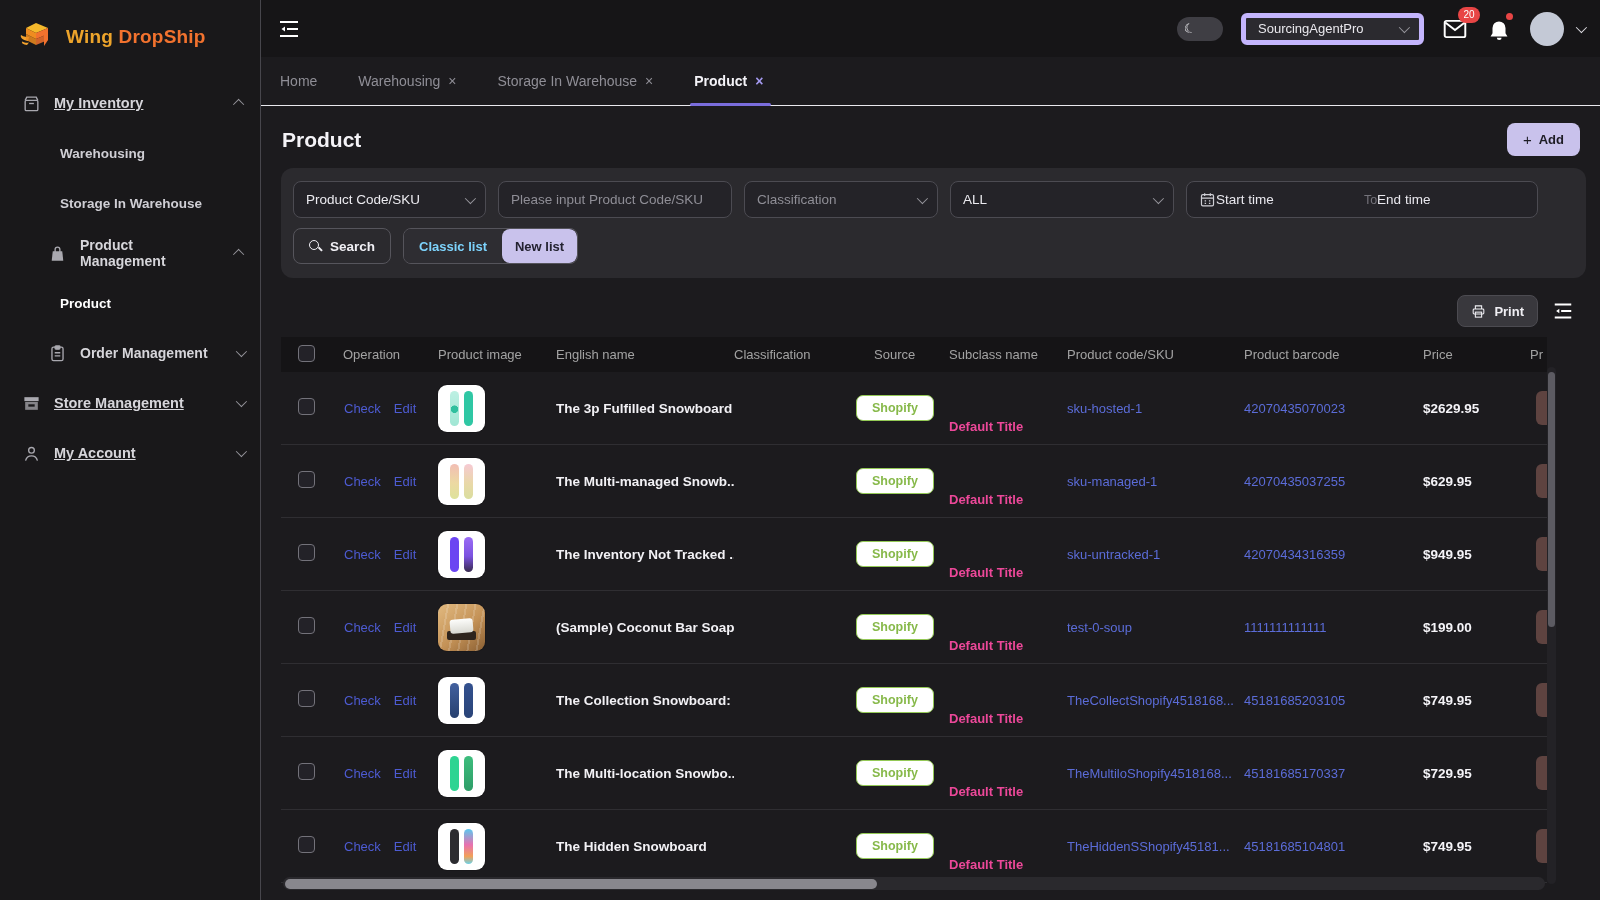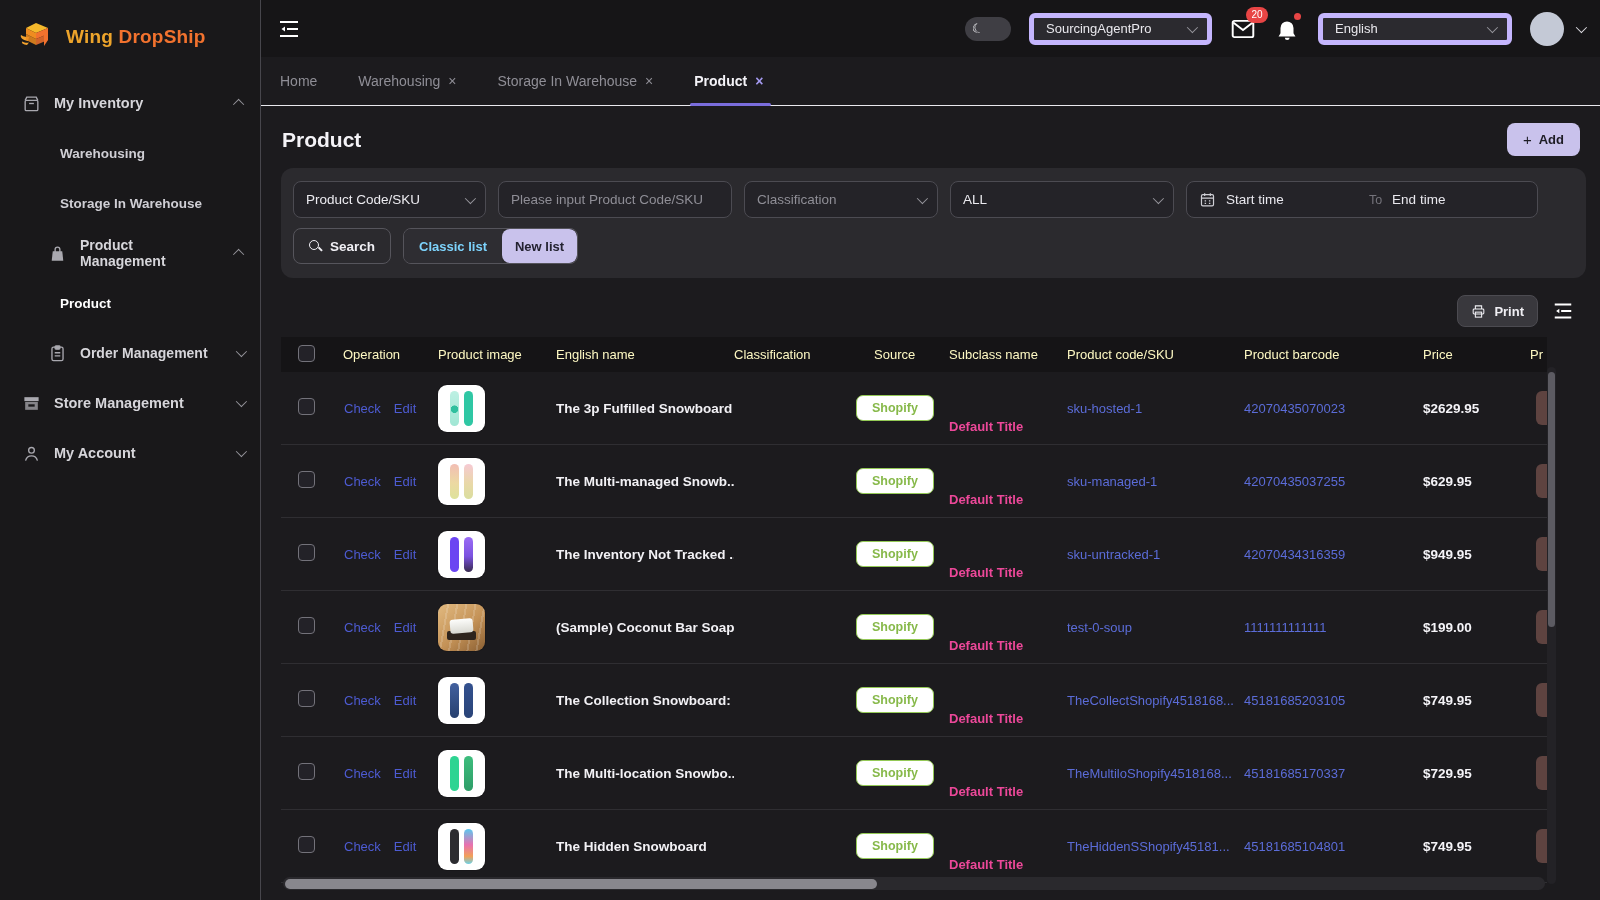--- a/index.html
+++ b/index.html
@@ -11,21 +11,21 @@
   .logo-row { display:flex; align-items:center; gap:12px; padding:16px 0 0 18px; height:58px; }
   .logo-mark { width:36px; height:36px; flex:0 0 36px; }
   .logo-text { font-size:19px; font-weight:700; letter-spacing:.2px; }
   .logo-text .w1 { color:#eda42b; }
   .logo-text .w2 { color:#f2722e; }
   .nav { margin-top:20px; }
   .nav-item { display:flex; align-items:center; height:50px; cursor:pointer; color:#d6d5da; font-size:14.5px; font-weight:600; }
   .nav-item .ico { width:19px; height:19px; margin-right:13px; flex:0 0 19px; color:#a9a8af; }
   .nav-item .lbl { flex:1; }
   .nav-item .chev-wrap { width:40px; display:flex; justify-content:center; }
-  .lv0 { padding-left:22px; }
+  .lv0 { padding-left:22px;text-decoration:underline; }
   .lv1 { padding-left:48px; font-size:14px; }
   .lv2 { padding-left:60px; font-size:13.5px; font-weight:600; color:#cfced4; }
   .nav-item.active { color:#ffffff; font-weight:700; }
   .chev { width:8px; height:8px; border-right:1.5px solid #96959c; border-bottom:1.5px solid #96959c; display:inline-block; }
   .chev[data-dir="down"] { transform:rotate(45deg) translateY(-2px); }
   .chev[data-dir="up"] { transform:rotate(-135deg) translateY(-2px); }
 
   
   .main { position:absolute; left:260px; top:0; right:0; height:900px; background:#1c1b1e; border-left:1px solid #47464c; }
 
@@ -58,21 +58,21 @@
   .btn-add { background:#c9c2ec; color:#1d1c24; border:none; border-radius:8px; height:33px; padding:0 16px; font-size:13px; font-weight:600; display:flex; align-items:center; gap:7px; cursor:pointer; font-family:inherit; }
   .btn-add .plus { font-size:15px; font-weight:400; }
 
   
   .filter-card { margin:0 14px 0 20px; background:#2b2a2e; border-radius:12px; padding:13px 12px 14px 12px; }
   .f-row { display:flex; gap:12px; align-items:center; }
   .f-row + .f-row { margin-top:10px; }
   .fctl { background:#242328; border:1px solid #4c4b52; border-radius:8px; height:37px; display:flex; align-items:center; padding:0 12px; font-size:13.5px; color:#ecebf0; }
   .fctl.is-select { justify-content:space-between; cursor:pointer; }
   .w-sku { width:193px; } .w-input { width:234px; } .w-class { width:194px; color:#8f8e96; } .w-all { width:224px; }
-  .w-date { width:352px; gap:10px; }
+  .w-date { width:352px; }
   .w-class .ph { color:#8f8e96; }
   .f-input { background:transparent; border:none; outline:none; color:#e5e5e5; font-size:13.5px; width:100%; font-family:inherit; }
   .f-input::placeholder { color:#8f8e96; }
   .date-cal { width:17px; height:17px; color:#cfcfd5; flex:0 0 17px; }
   .d-start,.d-end { color:#e9e8ee; flex:1; }
   .d-to { color:#74737b; font-size:12.5px; }
   .btn-search { background:transparent; border:1px solid #56555c; border-radius:8px; height:36px; padding:0 15px; color:#f0eff4; font-size:13.5px; font-weight:600; display:flex; align-items:center; gap:8px; cursor:pointer; font-family:inherit; }
   .mag { position:relative; width:13px; height:13px; }
   .mag::before { content:""; position:absolute; left:0; top:0; width:8px; height:8px; border:1.6px solid #f0eff4; border-radius:50%; }
   .mag::after { content:""; position:absolute; left:8.5px; top:8.5px; width:4.5px; height:1.6px; background:#f0eff4; transform:rotate(45deg); }
@@ -82,21 +82,21 @@
 
   
   .table-toolbar { display:flex; align-items:center; justify-content:flex-end; gap:14px; padding:17px 26px 10px 0; }
   .btn-print { background:#39383d; border:1px solid #4c4b51; border-radius:8px; height:32px; padding:0 13px; color:#f0eff4; font-size:13px; font-weight:600; display:flex; align-items:center; gap:8px; cursor:pointer; font-family:inherit; }
   .btn-print svg { width:15px; height:15px; }
   .cols-icon { width:22px; height:22px; color:#fff; cursor:pointer; }
 
   
   .table { position:relative; margin-left:20px; width:1266px; }
   .grid { display:grid; grid-template-columns:50px 107px 118px 178px 122px 93px 118px 177px 179px 107px 17px; align-items:center; }
-  .thead { height:35px; background:#151416; color:#fef9c3; font-size:13px; }
+  .thead { height:35px; background:#151416; color:#a3a3a3; font-size:13px; }
   .thead .h-op { padding-left:12px; }
   .thead .h-src { padding-left:18px; }
   .trow { height:73px; border-bottom:1px solid #2f2e32; position:relative; overflow:hidden; }
   .trow:first-of-type { border-top:1px solid #2f2e32; }
   .c { min-width:0; }
   .checkbox { width:17px; height:17px; border:1.5px solid #73727a; border-radius:4px; background:#232228; display:inline-block; margin-left:17px; cursor:pointer; }
   .c-op { padding-left:13px; display:flex; gap:13px; }
   .link { color:#4d5bd2; font-size:13px; cursor:pointer; text-decoration:none; }
   .link2 { color:#5b6cd8; font-size:13px; cursor:pointer; text-decoration:none; display:block; white-space:nowrap; overflow:hidden; text-overflow:ellipsis; }
   .c-name { color:#f2f1f5; font-size:13.5px; font-weight:600; white-space:nowrap; overflow:hidden; }
@@ -252,24 +252,20 @@
           </svg>
         <span class="badge-count">20</span>
       </span>
       <span class="icon-btn">
         <svg viewBox="0 0 24 24" fill="currentColor">
             <path d="M6 16v-5a6 6 0 0112 0v5l1.8 3H4.2z"></path>
             <path d="M10 20a2.2 2.2 0 004.4 0z"></path>
           </svg>
         <span class="bell-dot"></span>
       </span>
-      <div class="select sel-lang">
-        <span>English</span>
-        <i class="chev" data-dir="down"></i>
-      </div>
       <span class="avatar"></span>
       <i class="chev av-chev" data-dir="down" style="border-color:#dcdbe1"></i>
     </div>
   </header>
 
   <nav class="tabsbar">
     <div class="tab">
       <span>Home</span>
     </div>
     <div class="tab">

